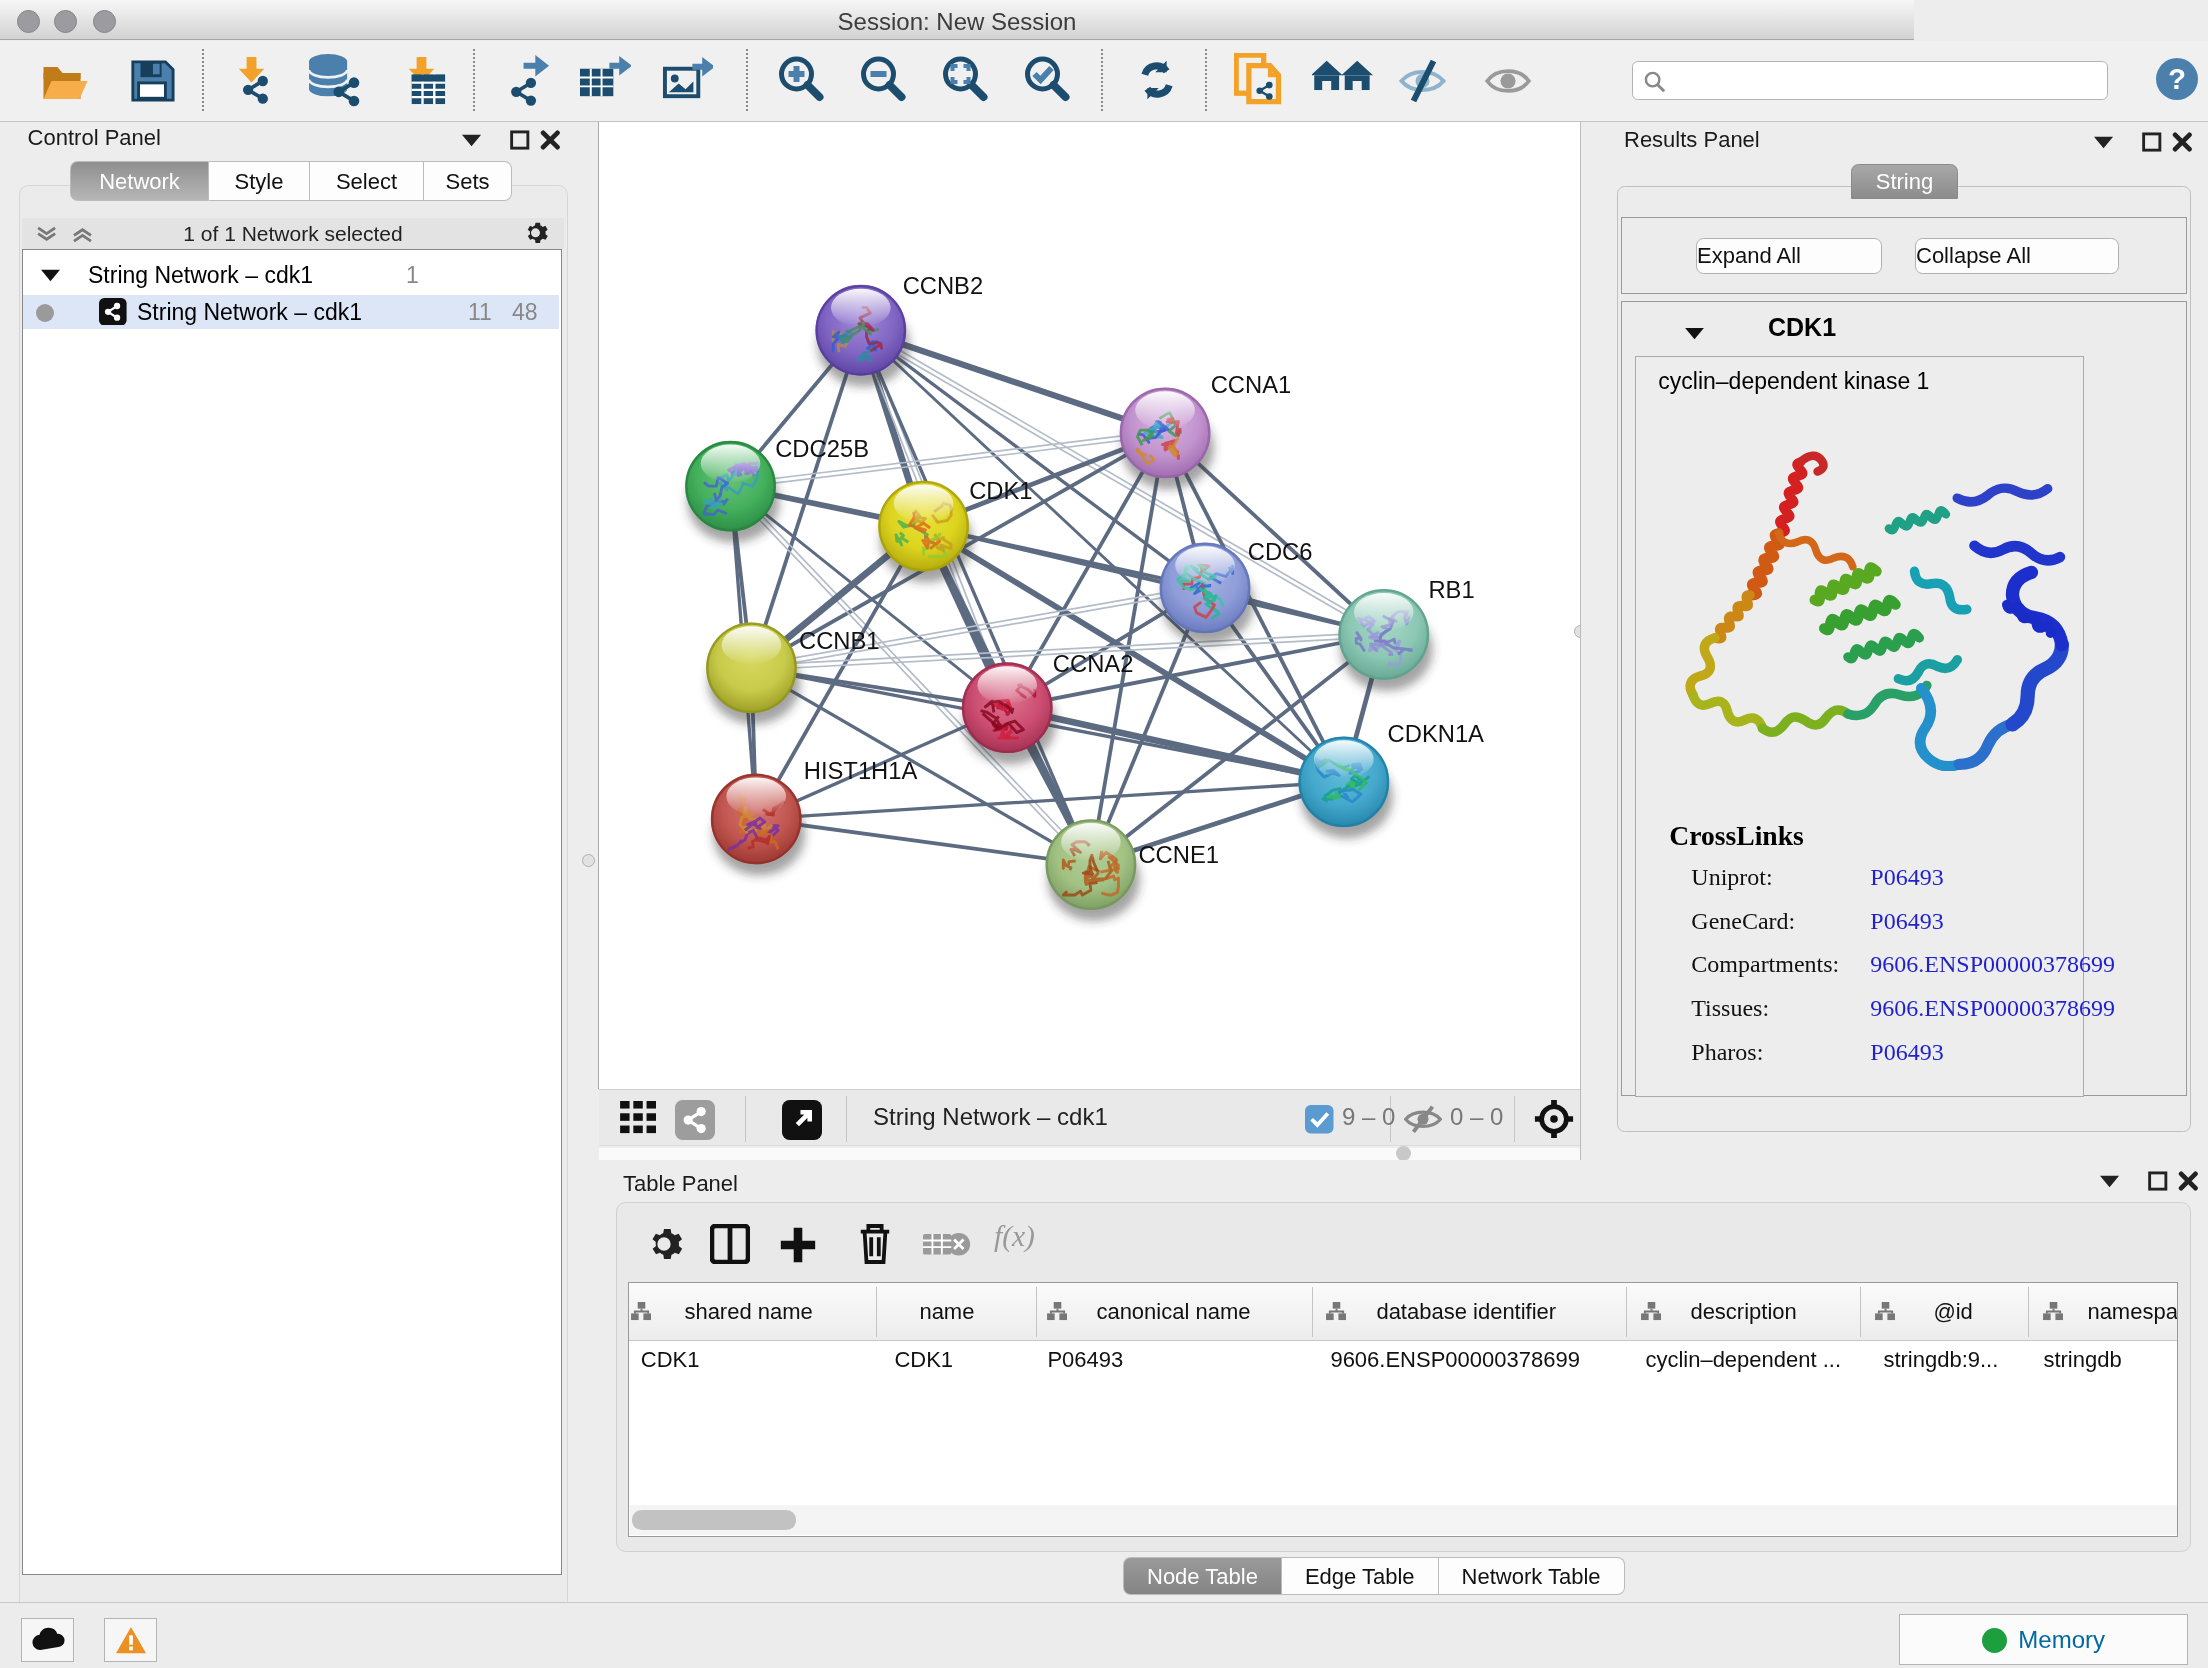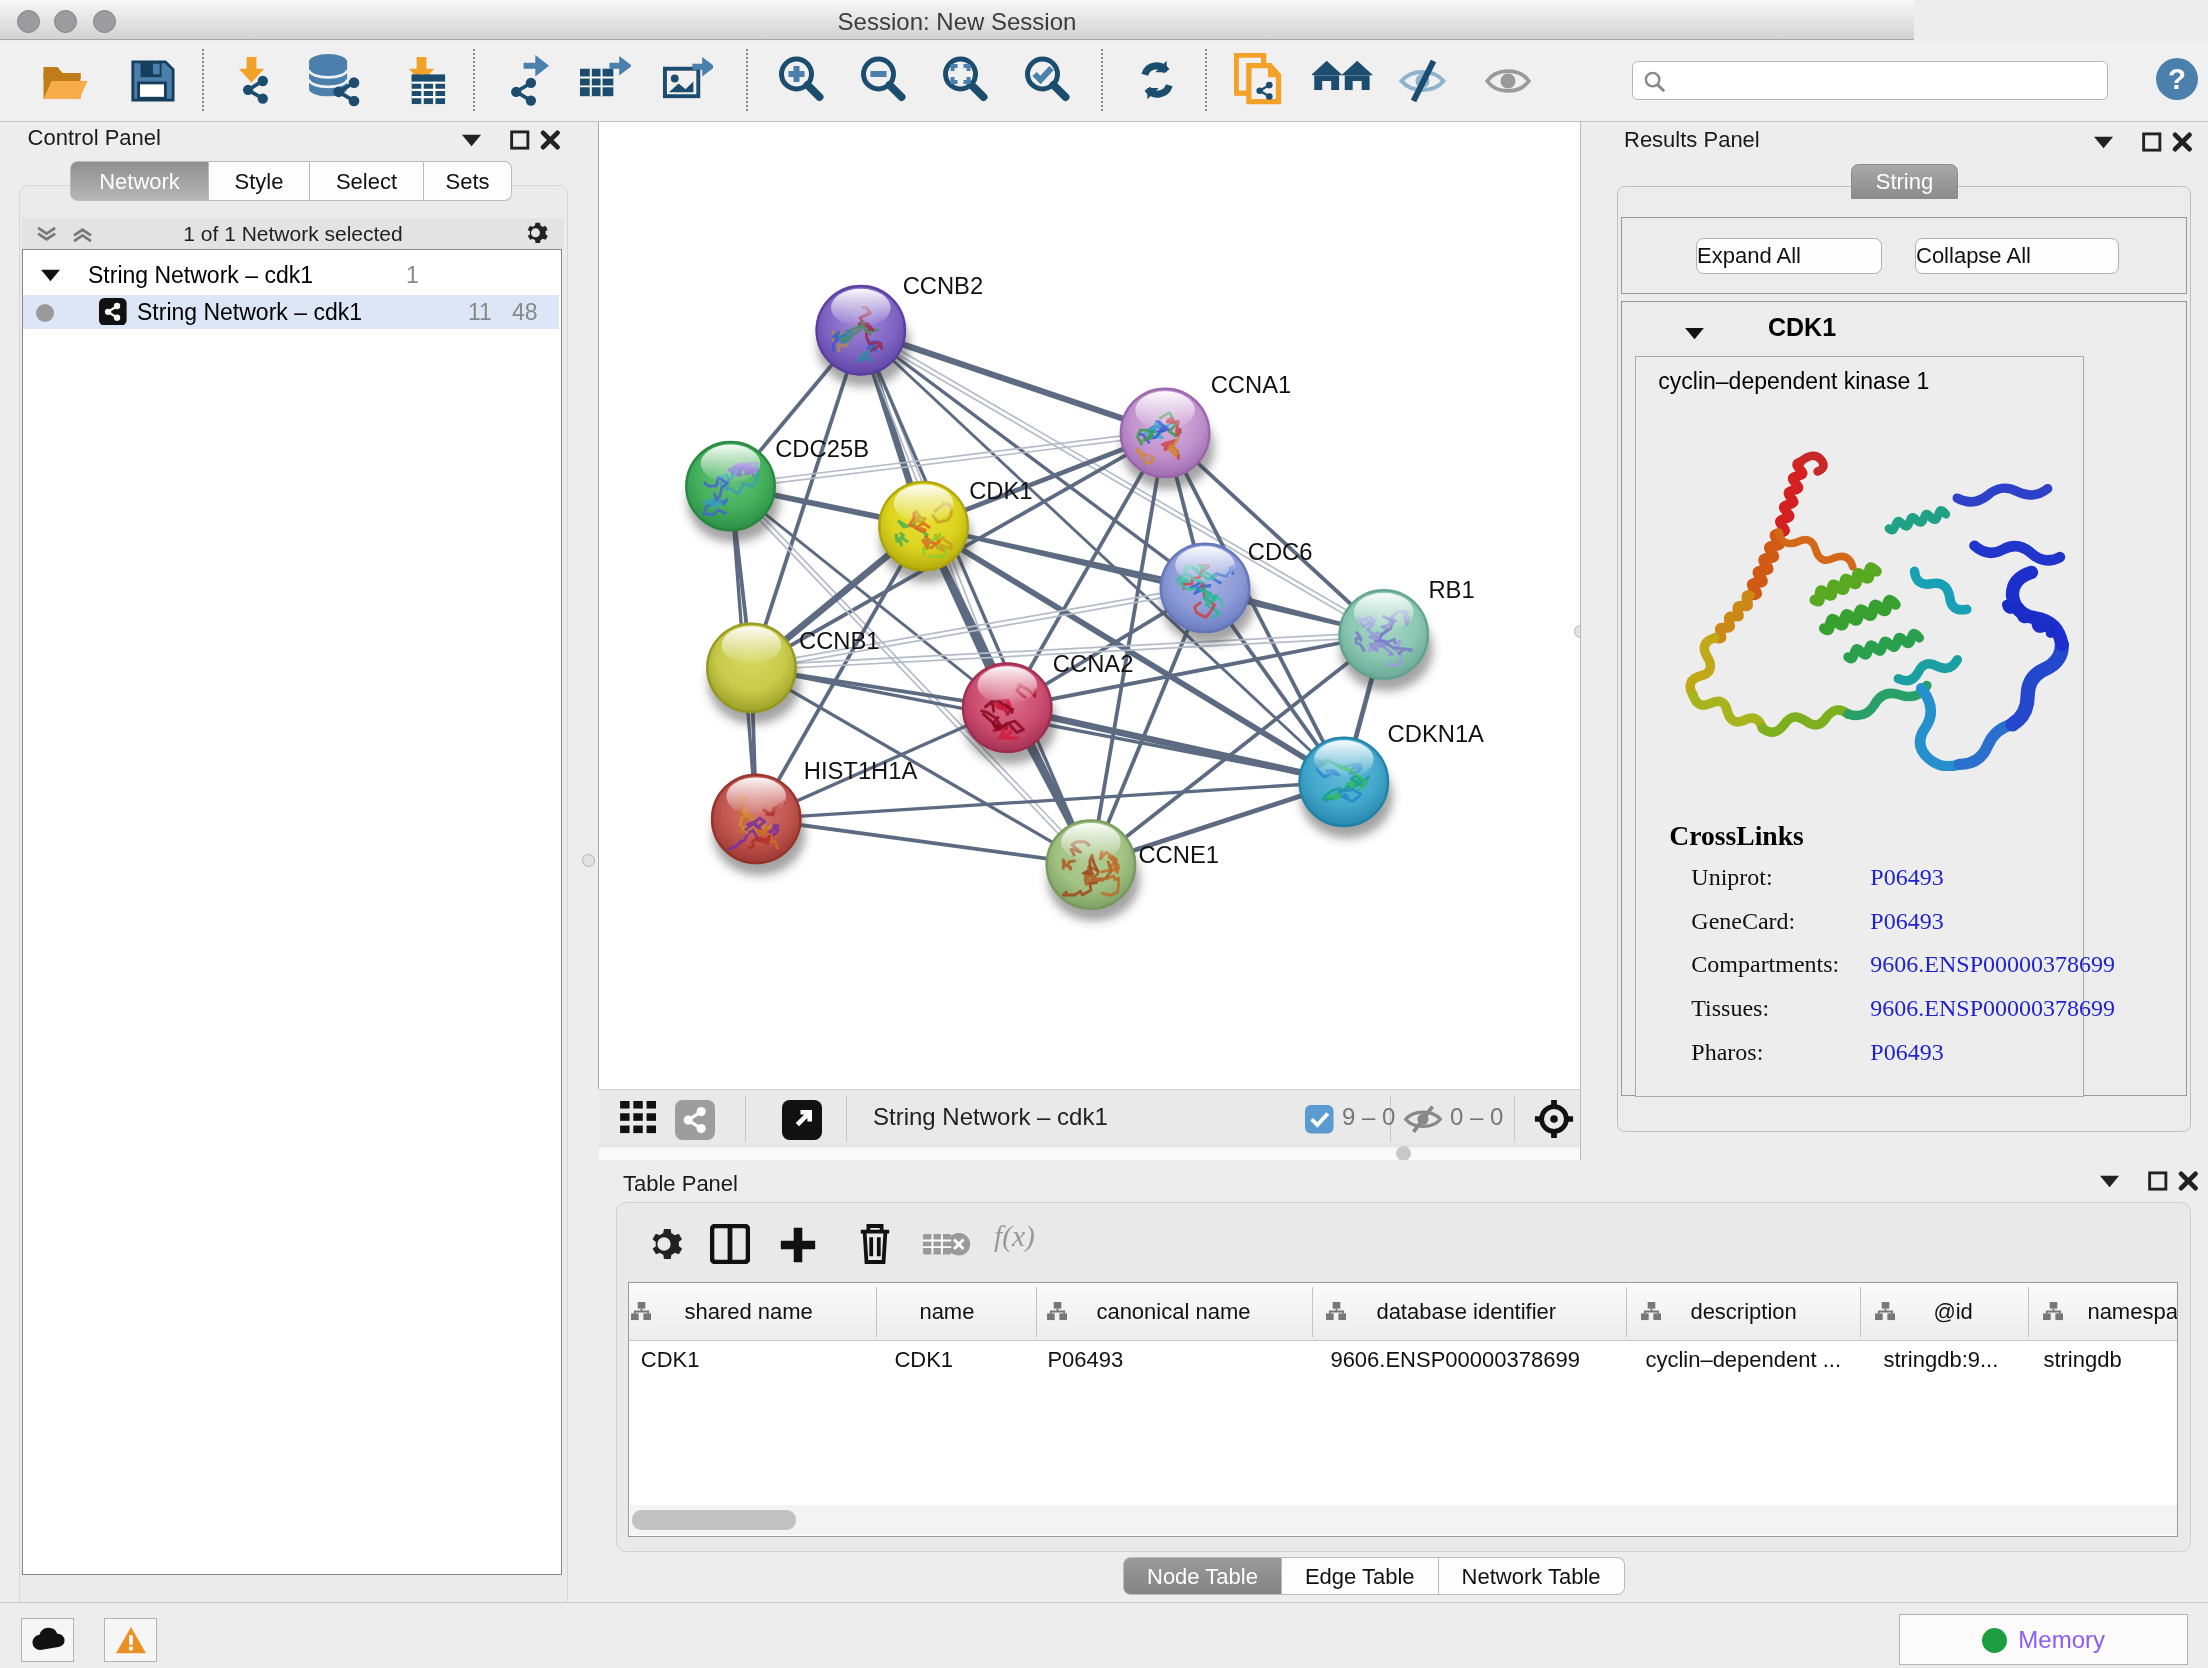--- a/index.html
+++ b/index.html
@@ -75,21 +75,21 @@
 .tab2 { height:38px; font-size:22px; line-height:38px; padding:0 23px; background:#fdfdfd;
   border:1px solid #bbb; border-left:none; color:#111; }
 .tab2.first { border-left:1px solid #bbb; border-radius:7.6px 0 0 7.6px; }
 .tab2.last { border-radius:0 7.6px 7.6px 0; }
 .tab2.sel { background:linear-gradient(#9a9a9a,#848484); color:#fff; }
 #statusbar { position:absolute; left:0; top:1602px; width:2208px; height:67px;
   background:#ececec; border-top:1px solid #c8c8c8; }
 .sbtn { position:absolute; top:15px; width:53px; height:44px; background:#f6f6f6;
   border:1px solid #b4b4b4; text-align:center; }
 #membtn { position:absolute; left:1899px; top:11.4px; width:289px; height:51px; background:#fbfbfb;
-  border:1px solid #b4b4b4; font-size:24px; color:#8b5cf6; text-align:center; line-height:49px; }
+  border:1px solid #b4b4b4; font-size:24px; color:#0369a1; text-align:center; line-height:49px; }
 </style></head>
 <body>
 <div id="win">
 
 <div id="titlebar">
   <div class="tl" style="left:17px"></div>
   <div class="tl" style="left:54px"></div>
   <div class="tl" style="left:93px"></div>
   <div id="title">Session: New Session</div>
 </div>

